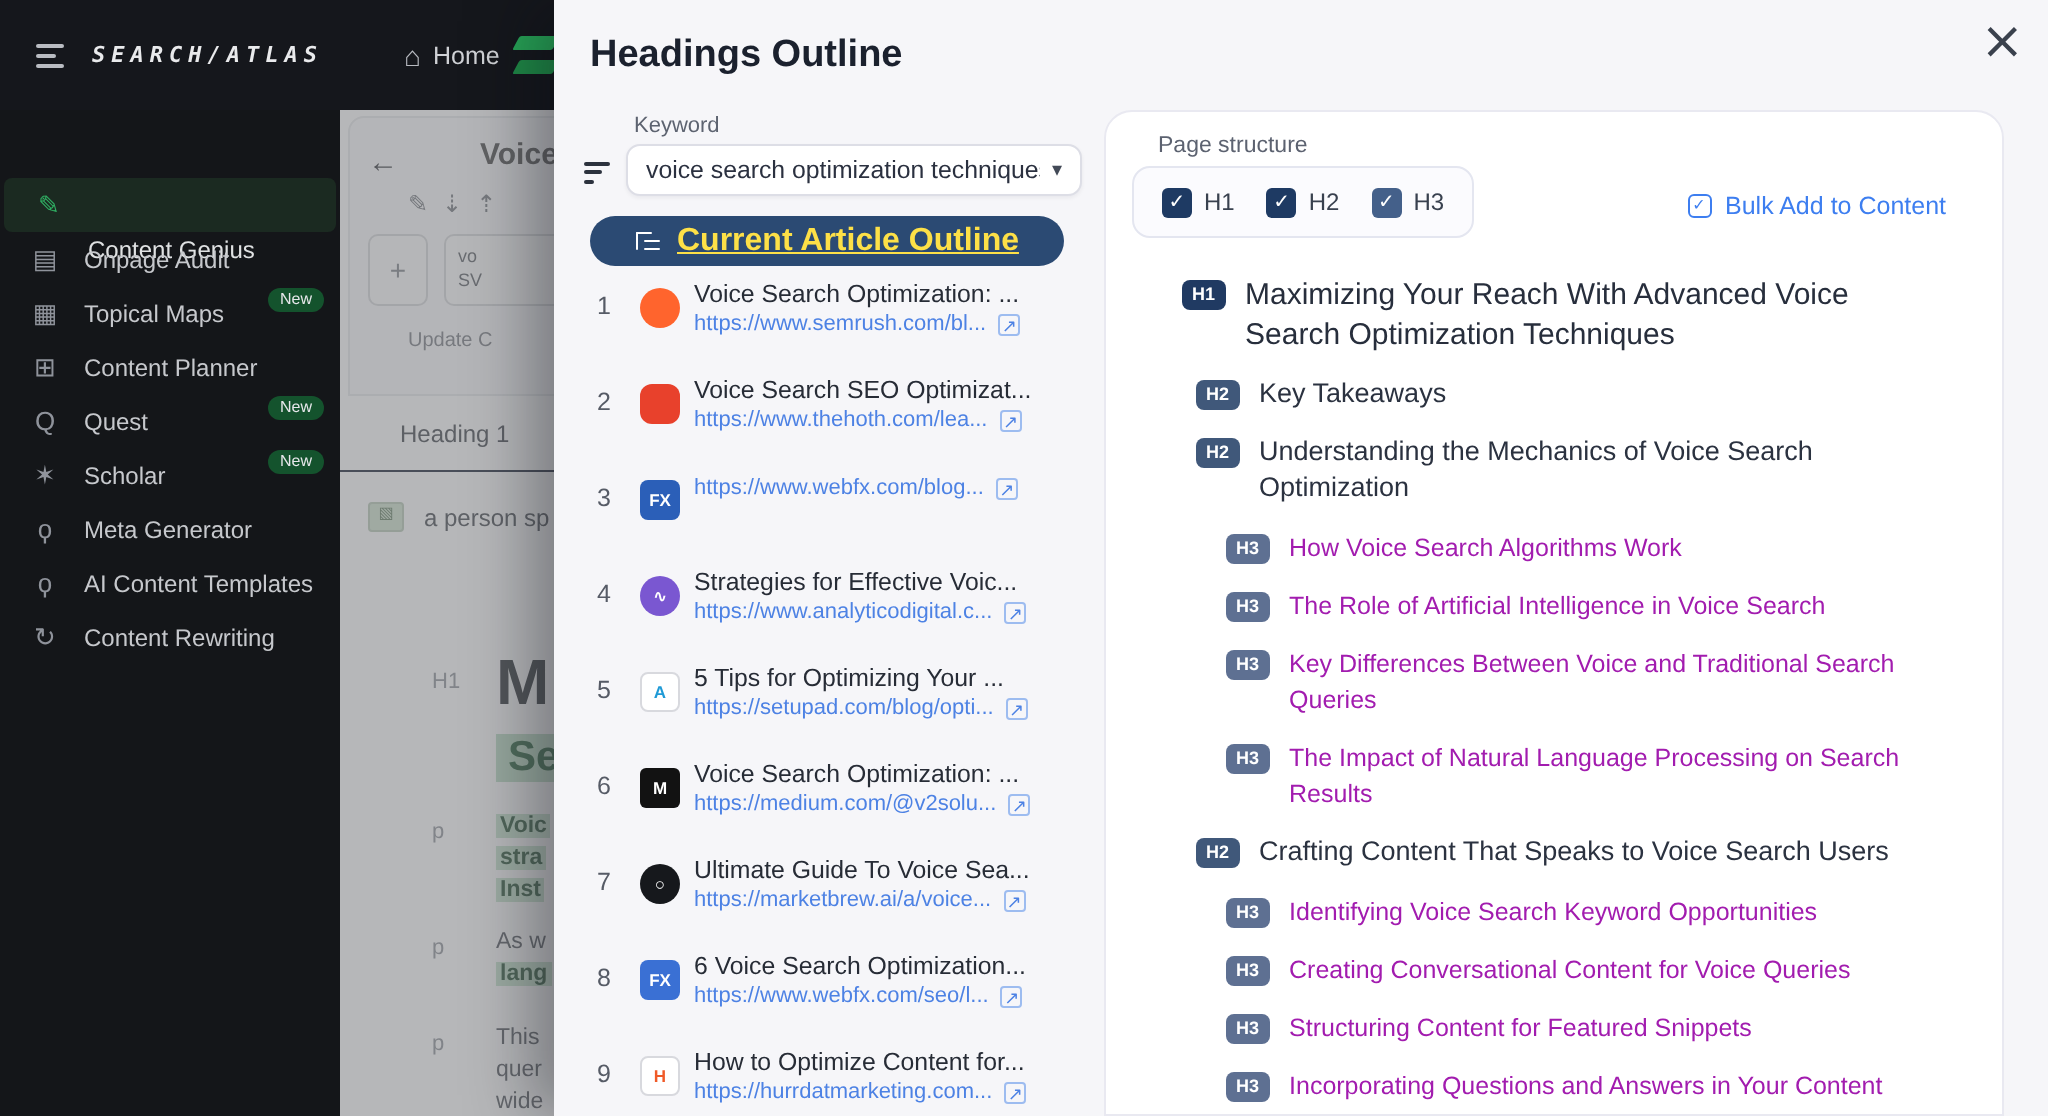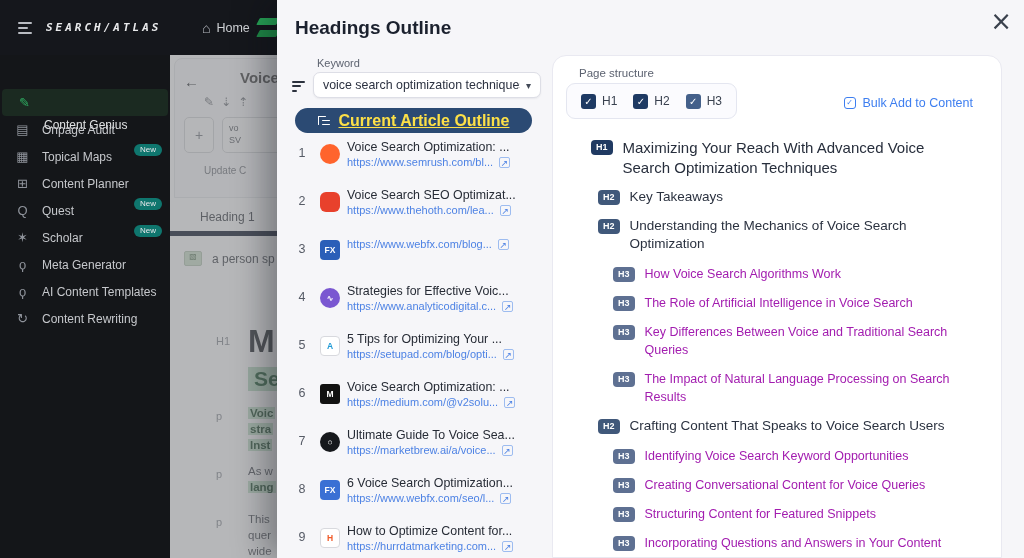--- a/index.html
+++ b/index.html
@@ -20,35 +20,35 @@
   .brandmark i:nth-child(1){ top:4px; } .brandmark i:nth-child(2){ top:16px; background:#1f8a47;}
 
   
   .sidebar { position:absolute; left:0; top:55px; width:170px; height:503px; background:#141619; padding-top:34px; }
   .side-item { position:relative; height:27px; display:flex; align-items:center; padding:0 8px 0 14px; cursor:pointer; }
   .side-item .ic { width:17px; font-size:13px; color:#8f939b; text-align:center; margin-right:11px; flex:0 0 17px; }
   .side-item .lbl { font-size:12px; color:#c6c8cc; white-space:nowrap; }
   .side-item.active { background:#1b2a21; border-radius:4px; margin:0 2px; }
   .side-item.active .ic { color:#2fae62; }
   .side-item.active .lbl { color:#e0e2e3;margin-top:44px; }
-  .badge-new { margin-left:auto; position:relative; top:-7px; background:#0f766e; color:#e6e7ea; font-size:8px;
+  .badge-new { margin-left:auto; position:relative; top:-7px; background:#14532d; color:#e6e7ea; font-size:8px;
                padding:2px 6px; border-radius:7px; line-height:1; }
 
   
   .editor { position:absolute; left:170px; top:55px; width:107px; height:503px; background:#ffffff; overflow:hidden; }
   .editor .toolbar { position:absolute; left:4px; top:3px; width:110px; height:140px; background:#fbfbfc; border-radius:8px 0 0 0; border:1px solid #e7e8ea; }
   .ed-back { position:absolute; left:14px; top:18px; font-size:15px; color:#2a2d33; }
   .ed-title { position:absolute; left:34px; top:14px; font-size:15px; font-weight:bold; color:#404040; white-space:nowrap;margin-left:36px; }
   .ed-icons { position:absolute; left:34px; top:40px; font-size:12px; color:#6f737a; letter-spacing:7px; white-space:nowrap; }
   .ed-plus { position:absolute; left:14px; top:62px; width:30px; height:36px; border:1px solid #d6d7da; border-radius:5px;
              color:#7a7e85; font-size:14px; display:flex; align-items:center; justify-content:center; background:#fdfdfd; }
   .ed-chip { position:absolute; left:52px; top:62px; width:70px; height:36px; border:1px solid #d6d7da; border-radius:5px;
              background:#fdfdfd; font-size:9px; color:#55595f; padding:5px 6px; line-height:1.3; }
   .ed-update { position:absolute; left:34px; top:110px; font-size:10px; color:#73777e; white-space:nowrap; }
-  .ed-headrow { position:absolute; left:0px; top:145px; width:107px; height:36px; border-bottom:5px solid #0f172a; }
+  .ed-headrow { position:absolute; left:0px; top:145px; width:107px; height:36px; border-bottom:1px solid #0f172a; }
   .ed-headrow .hsel { position:absolute; left:30px; top:10px; font-size:12px; color:#3a3e45; white-space:nowrap; }
   .ed-imgrow { position:absolute; left:14px; top:196px; display:flex; gap:10px; align-items:center; width:200px; }
   .ed-imgrow .thumb { width:18px; height:15px; background:#cfe3cd; border:1px solid #b5c7b4; border-radius:2px;
                       font-size:8px; text-align:center; color:#5d7a5c; }
   .ed-imgrow .cap { font-size:12px; color:#3f434a; white-space:nowrap; }
   .ed-h1row { position:absolute; left:46px; top:280px; font-size:11px; color:#8a8e95; }
   .ed-bigM { position:absolute; left:78px; top:268px; font-size:32px; font-weight:bold; color:#23262c; }
   .ed-hl1 { position:absolute; left:78px; top:312px; font-size:21px; font-weight:bold; color:#1d5a32; background:#b9dcc0; padding:0 6px; }
   .ed-p { position:absolute; font-size:11px; color:#8a8e95; }
   .ed-line { position:absolute; font-size:11.5px; white-space:nowrap; }

